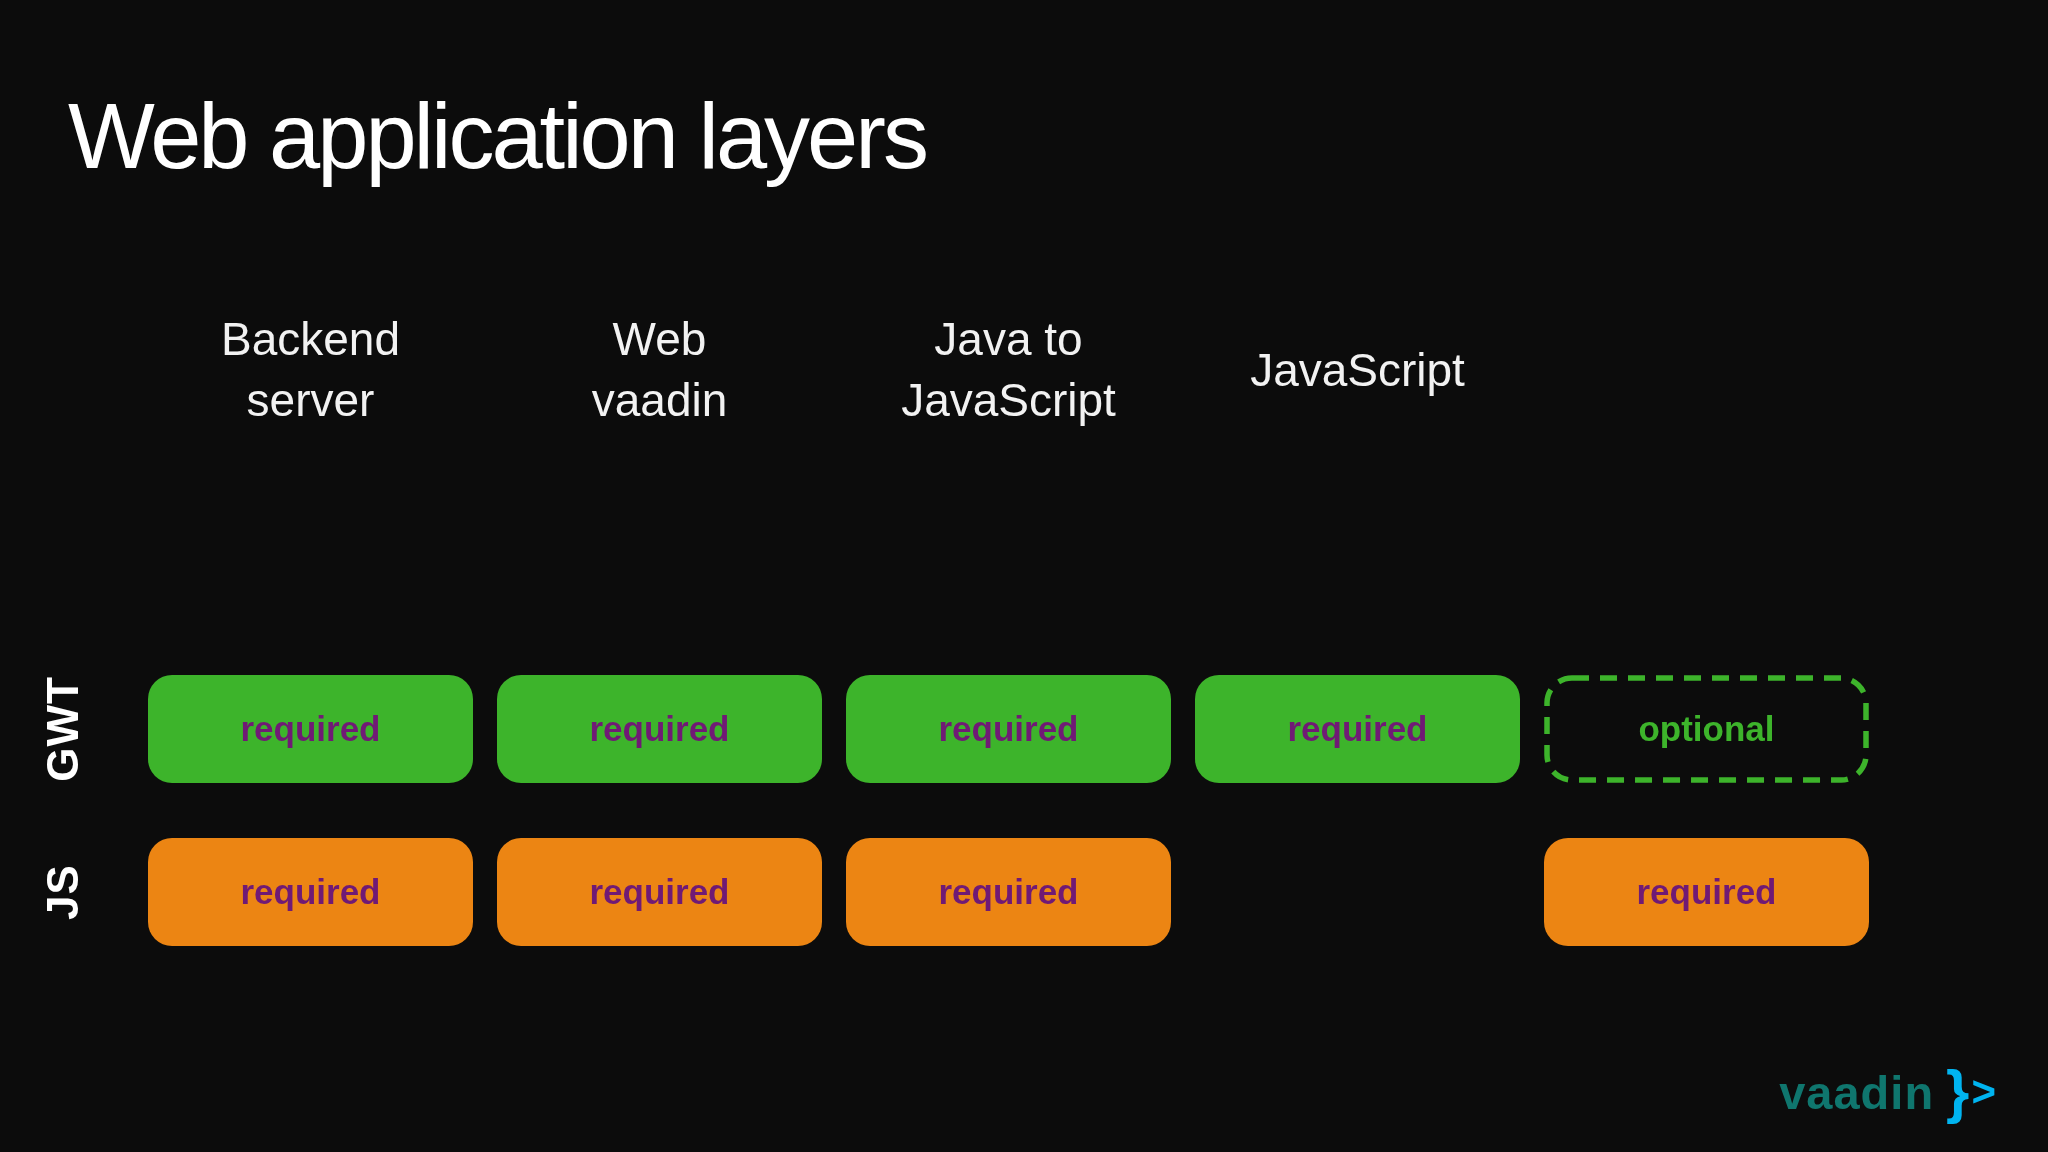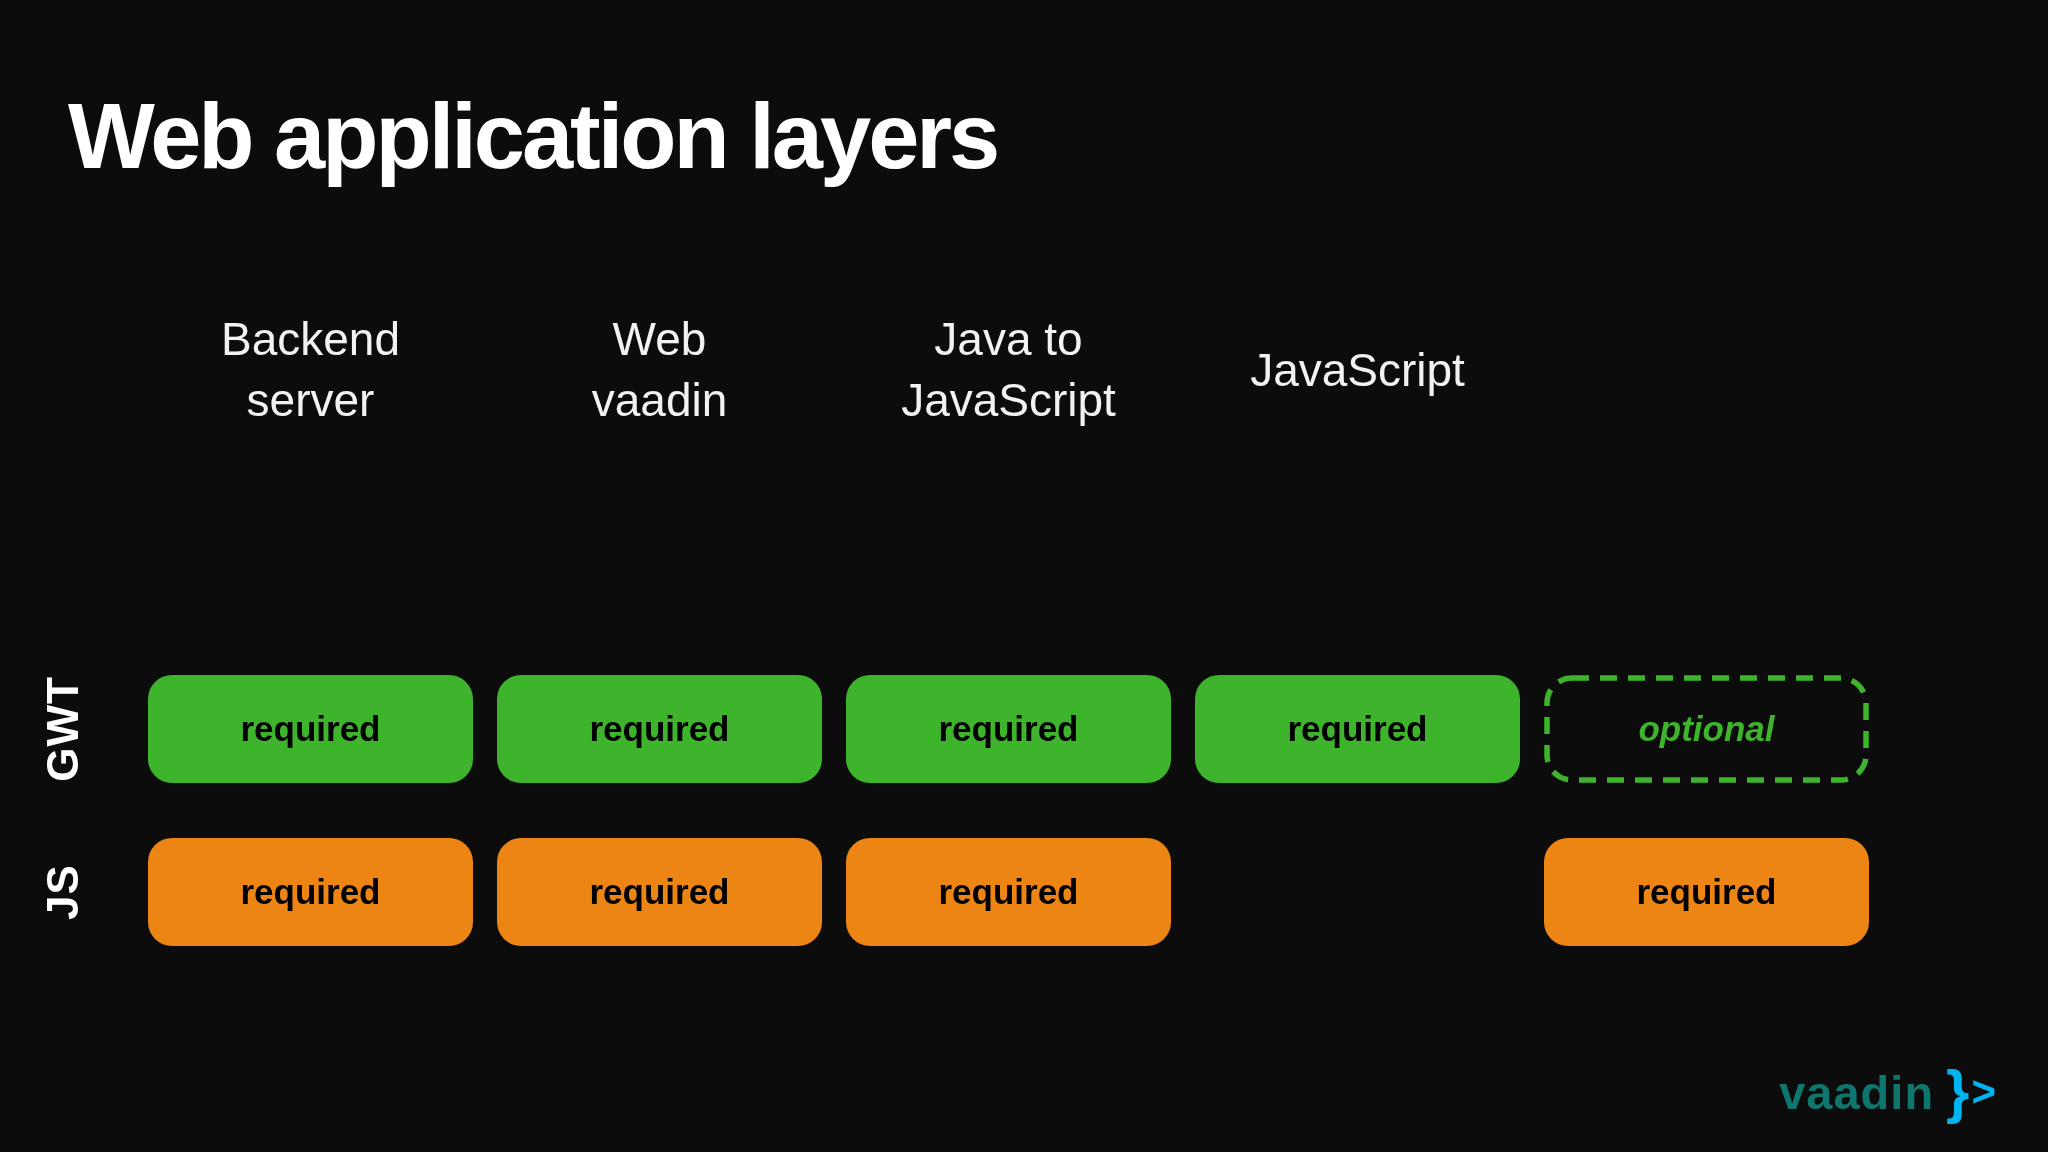--- a/index.html
+++ b/index.html
@@ -17,21 +17,21 @@
     font-family:"Liberation Sans","DejaVu Sans",sans-serif;
     color:var(--text,#fff);
     position:relative;
   }
   .slide{position:absolute;inset:0;}
 
   .title{
     position:absolute;
     left:68px;top:84px;
     font-size:92px;
-    font-weight:700;
+    font-weight:400;
     letter-spacing:-3px;
     color:#fff;
     white-space:nowrap;
   }
 
   
   .col-grid{
     position:absolute;
     left:148px;
     display:grid;
@@ -57,31 +57,31 @@
     top:675px;
     grid-template-rows:108px 108px;
     row-gap:55px;
   }
   .cell{position:relative;width:325px;height:108px;}
   .pill{
     width:100%;height:100%;
     border-radius:24px;
     display:flex;align-items:center;justify-content:center;
     font-size:35px;font-weight:700;
-    color:#000000;
+    color:#701a75;
     box-sizing:border-box;
   }
   .pill.green{background:var(--green,#3db42b);}
   .pill.orange{background:var(--orange,#ec8513);}
   .pill.dashed{
     background:transparent;
     color:var(--green,#3db42b);
   }
   .pill.dashed svg{position:absolute;inset:0;}
-  .pill.dashed .pill-label{position:relative;z-index:1;font-style:italic;}
+  .pill.dashed .pill-label{position:relative;z-index:1;}
   .cell.empty{background:transparent;}
 
   .row-label{
     position:absolute;
     left:63px;
     transform:translate(-50%,-50%) rotate(-90deg);
     font-size:44px;
     font-weight:700;
     letter-spacing:1px;
     color:#fff;

